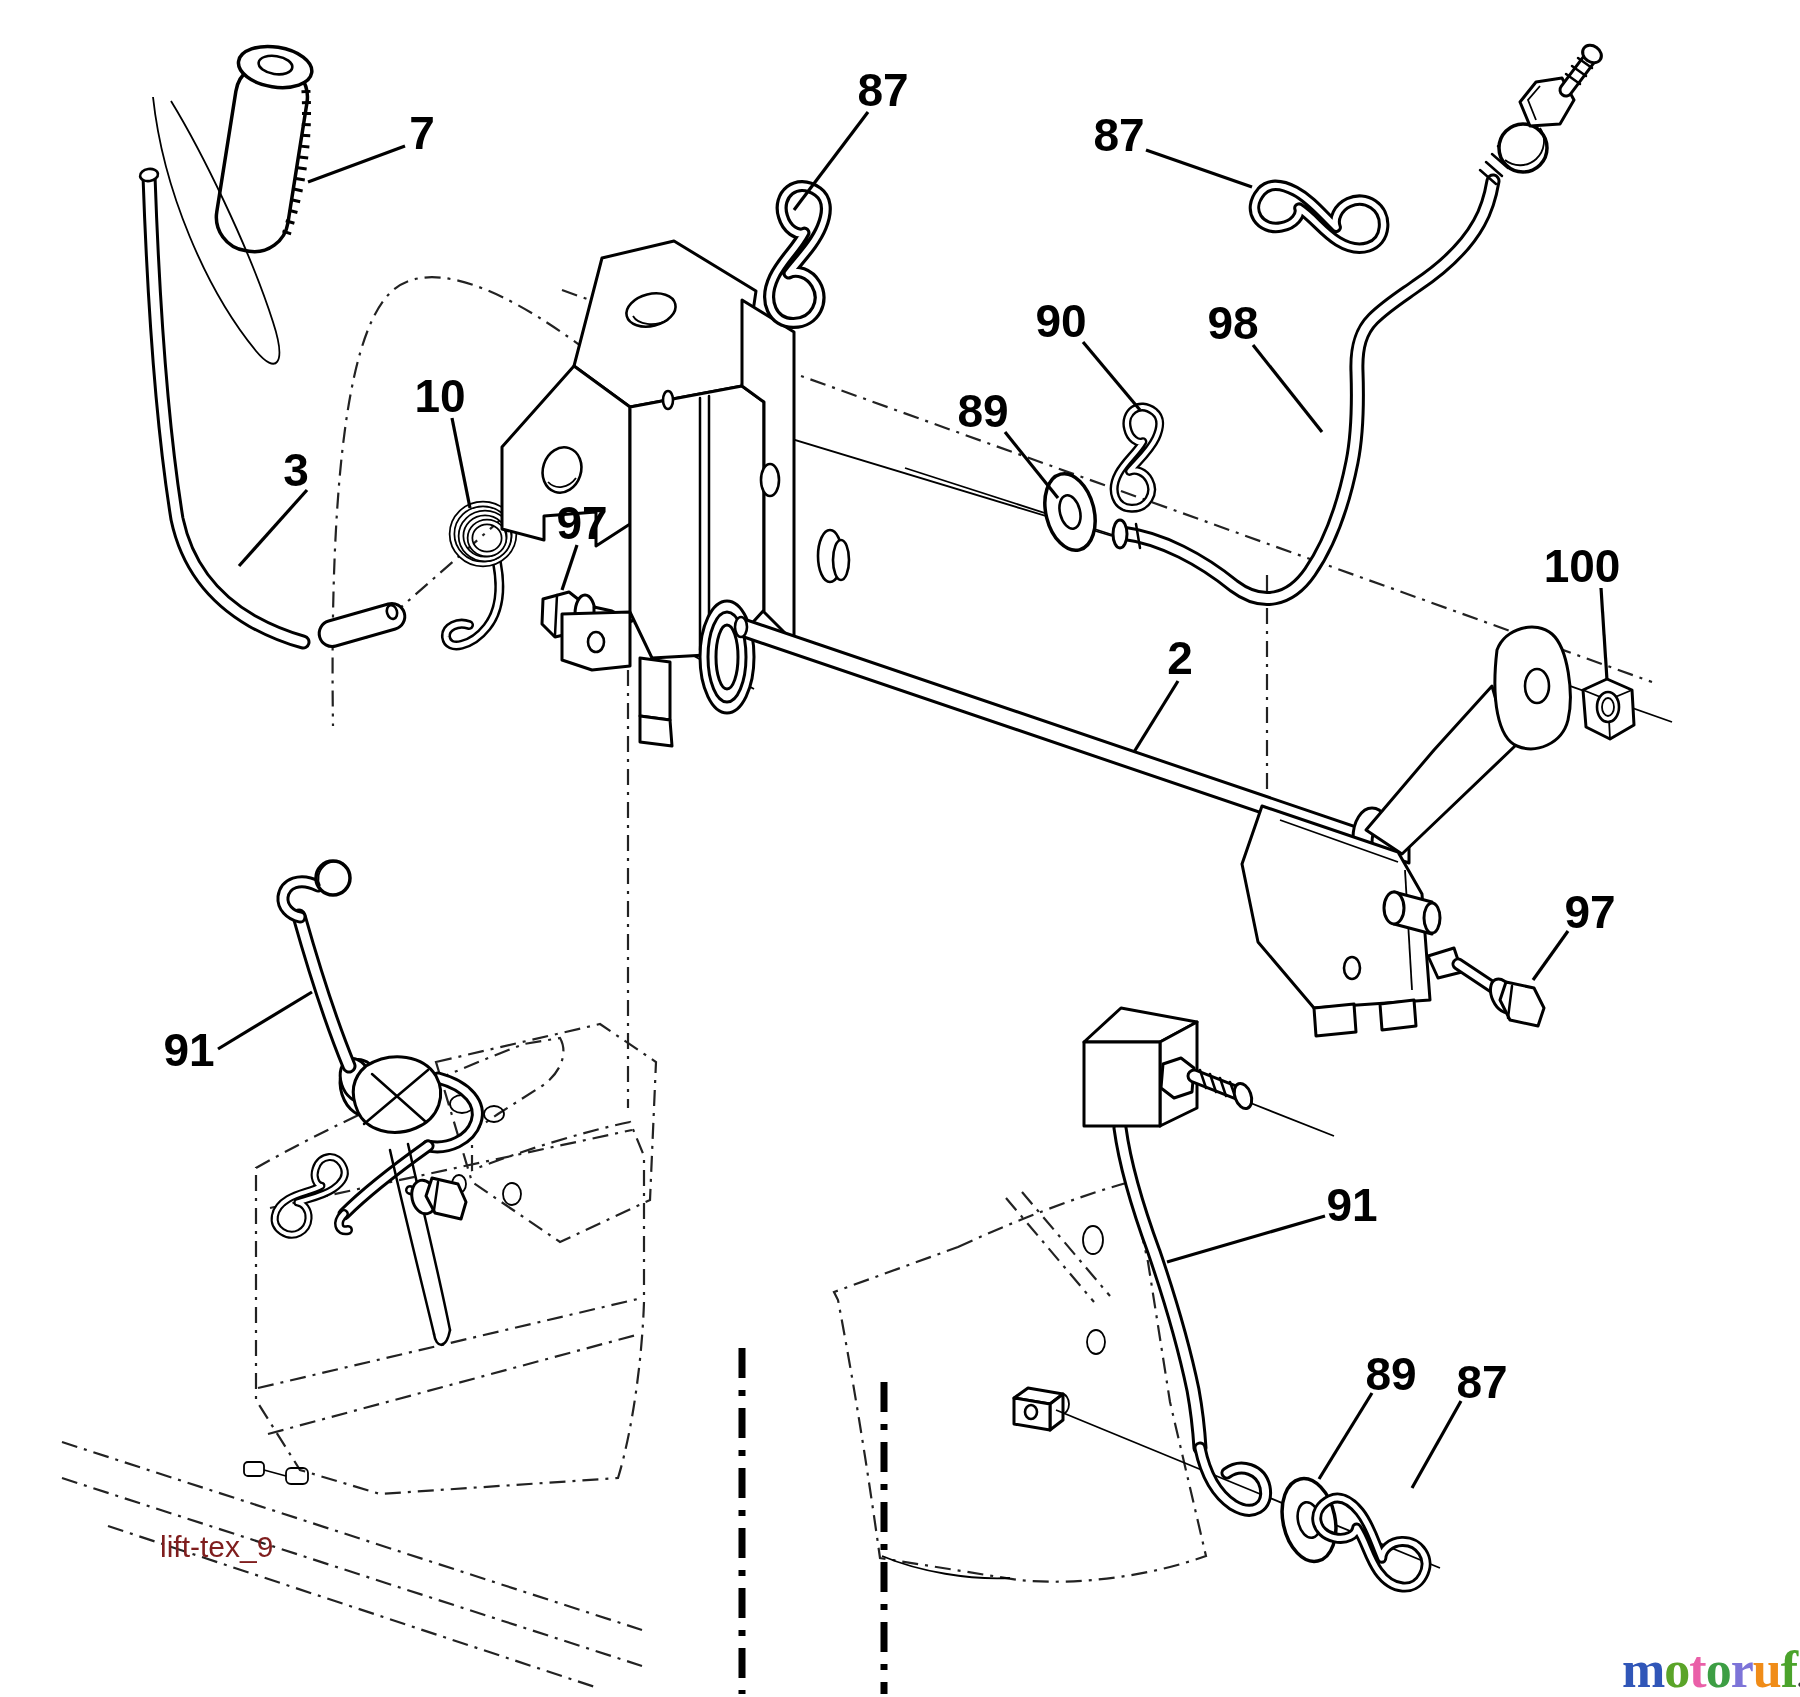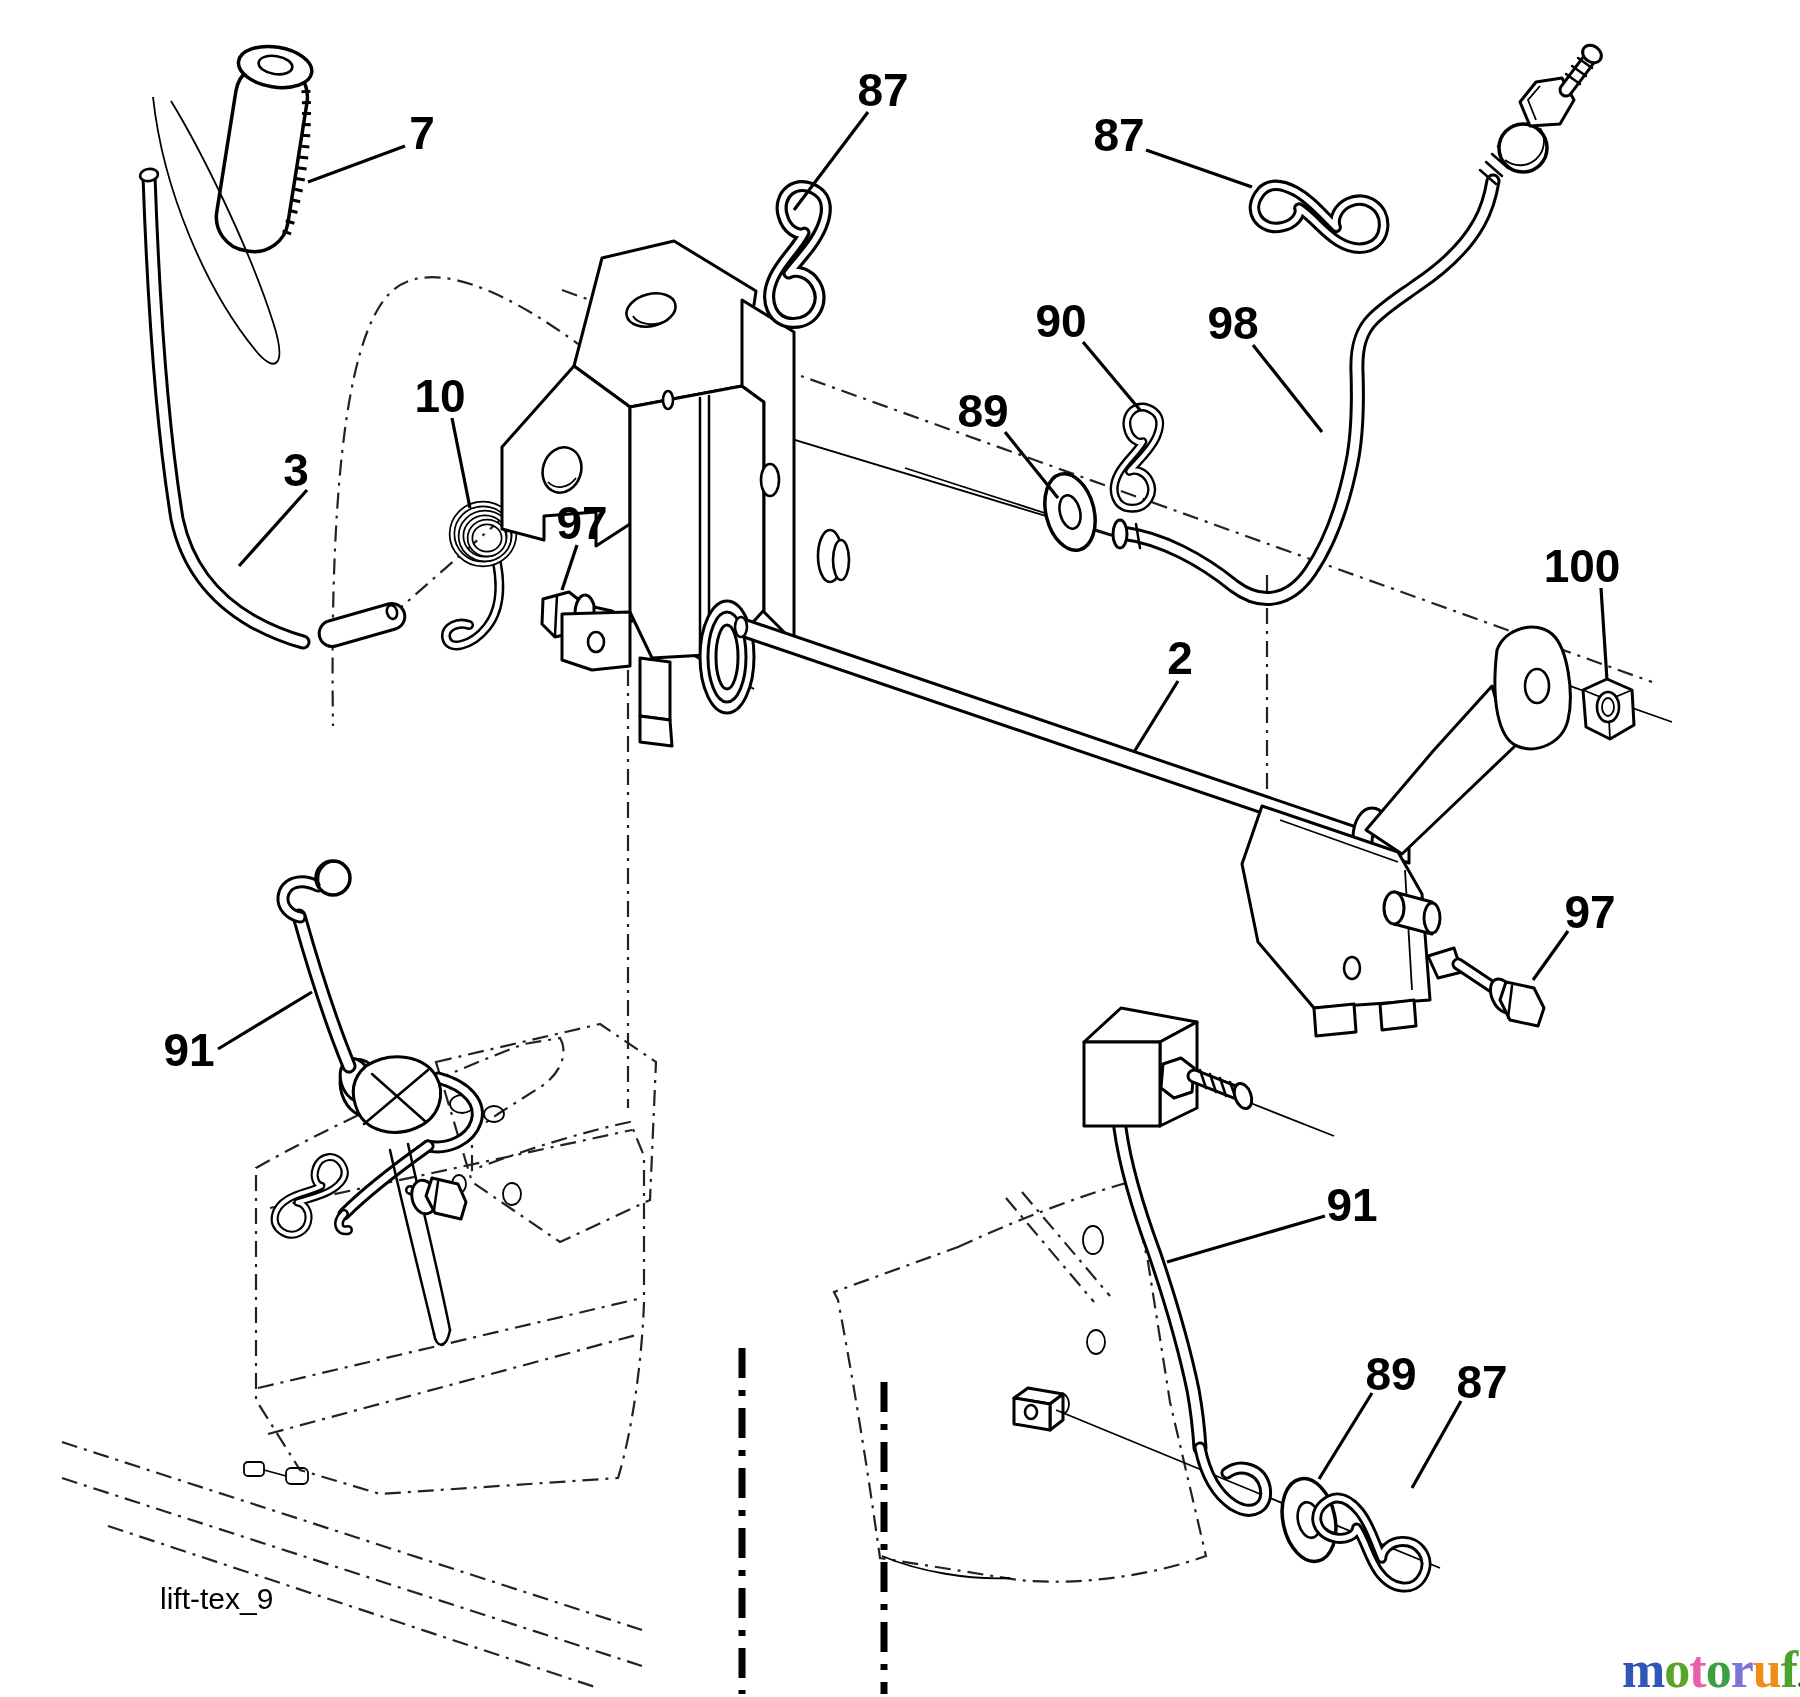--- a/index.html
+++ b/index.html
@@ -23,21 +23,21 @@
   .wire-i{fill:none;stroke:#fff;stroke-width:4.5;stroke-linecap:round;stroke-linejoin:round;}
   .coil-o{fill:none;stroke:#000;stroke-width:6.5;}
   .coil-i{fill:none;stroke:#fff;stroke-width:3;}
   .dd{fill:none;stroke:#222;stroke-width:2.2;stroke-dasharray:16 7 3 7;}
   .ddh{fill:none;stroke:#000;stroke-width:7;stroke-dasharray:30 12 6 12;}
   .hatch{fill:none;stroke:#000;stroke-width:9;stroke-dasharray:3 8;}
 
   .callout{font:700 46px "Liberation Sans",sans-serif;fill:#000;text-anchor:middle;dominant-baseline:central;}
   .leader{stroke:#000;stroke-width:3.2;}
 
-  .footer-code{position:absolute;left:160px;top:1582px;font:400 30px "Liberation Sans",sans-serif;color:#000000;}
+  .footer-code{position:absolute;left:160px;top:1530px;font:400 30px "Liberation Sans",sans-serif;color:#7f1d1d;}
   .logo{position:absolute;left:1622px;top:1640px;font-family:"Liberation Serif",serif;font-weight:700;
         font-size:52px;letter-spacing:-1px;white-space:nowrap;}
   .logo .suffix{font-size:30px;font-weight:700;}
 </style>
 </head>
 <body>
 
 <div class="stage">
 <svg viewBox="0 0 1800 1697" width="1800" height="1697">
   <defs>

